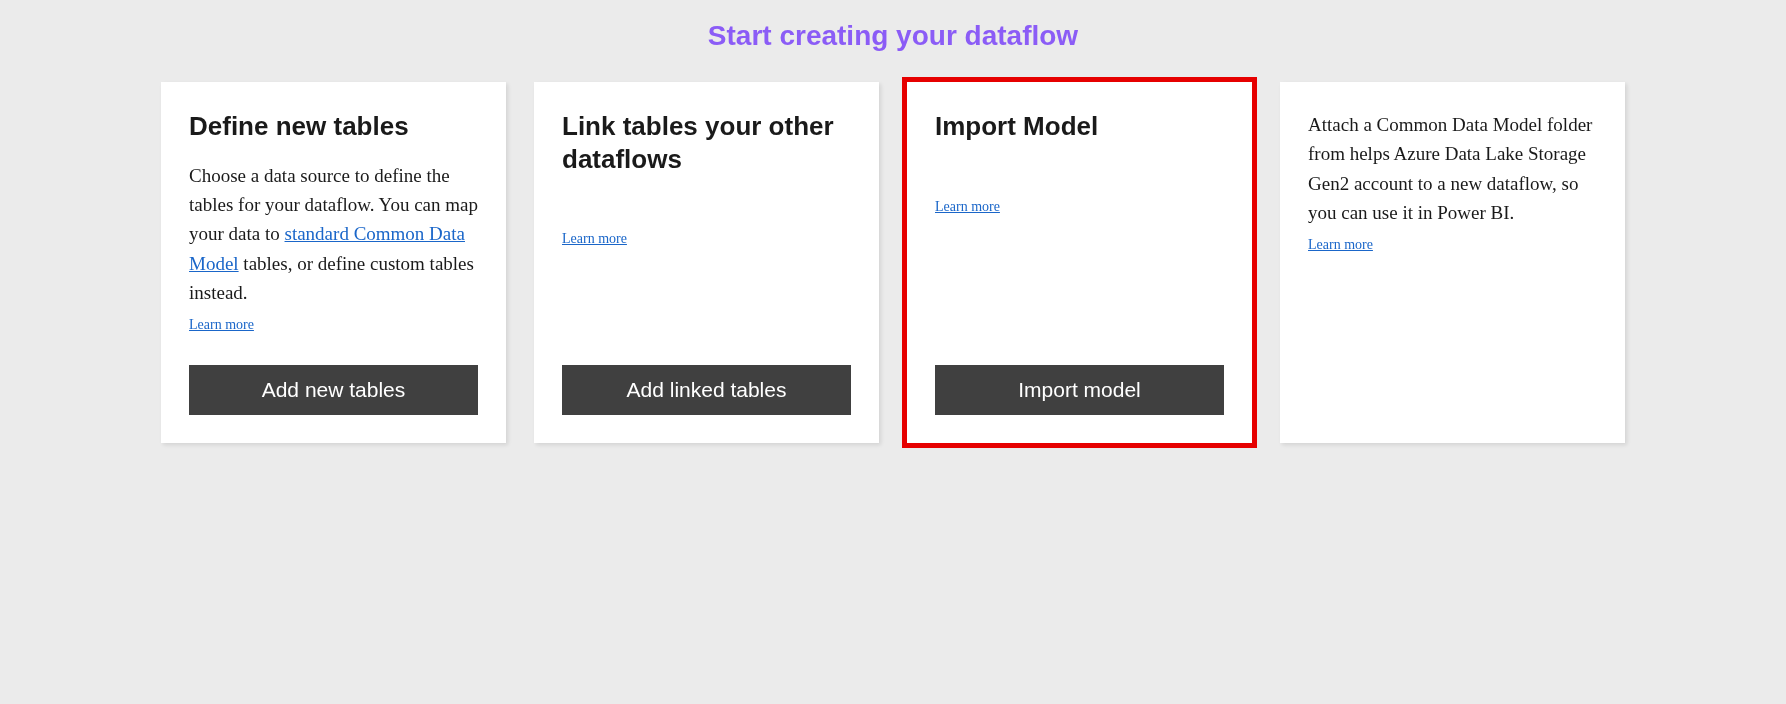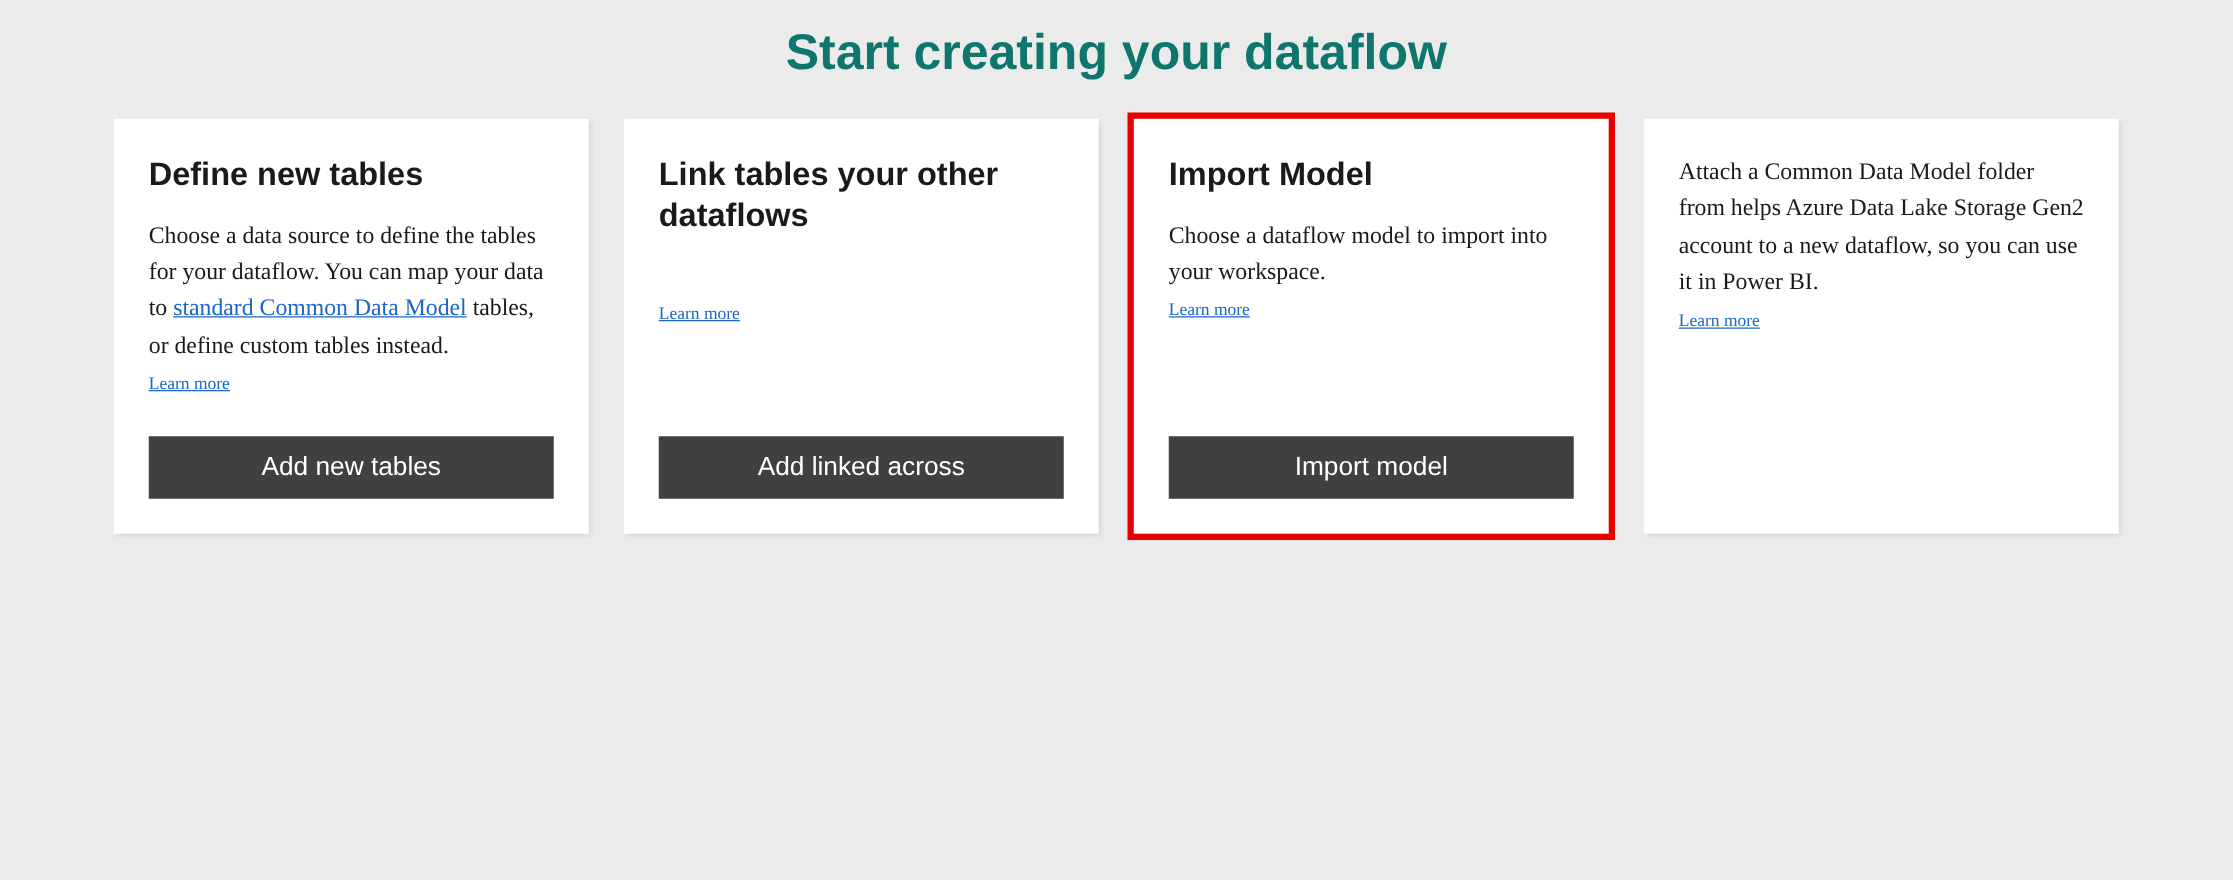--- a/index.html
+++ b/index.html
@@ -7,33 +7,33 @@
       margin: 0;
       padding: 0;
     }
     body {
       font-family: "Segoe UI", -apple-system, sans-serif;
       background: #ebebeb;
       padding: 20px 30px 40px 30px;
     }
     .page-title {
       text-align: center;
-      font-size: 40px;
+      font-size: 28px;
       font-weight: 700;
-      color: #0f766e;
+      color: #8b5cf6;
       margin-bottom: 30px;
     }
     .cards-row {
       display: flex;
       gap: 28px;
       justify-content: center;
     }
     .card {
       background: #ffffff;
-      width: 380px;
+      width: 345px;
       padding: 28px 28px 28px 28px;
       display: flex;
       flex-direction: column;
       box-shadow: 2px 2px 4px rgba(0,0,0,0.1);
       position: relative;
     }
     .card.highlighted {
       outline: 5px solid #e60000;
       outline-offset: 0px;
     }
@@ -91,27 +91,26 @@
     </div>
     <button class="card-button">Add new tables</button>
   </div>
 
   <div class="card">
     <h2 class="card-title">Link tables your other dataflows</h2>
     <div class="card-body">
       <br>
       <a href="#" class="learn-more">Learn more</a>
     </div>
-    <button class="card-button">Add linked across</button>
+    <button class="card-button">Add linked tables</button>
   </div>
 
   <div class="card highlighted">
     <h2 class="card-title">Import Model</h2>
     <div class="card-body">
-      <span>Choose a dataflow model to import into your workspace.</span>
       <br>
       <a href="#" class="learn-more">Learn more</a>
     </div>
     <button class="card-button">Import model</button>
   </div>
 
   <div class="card">
     <div class="card-body">
       <span>Attach a Common Data Model folder from helps Azure Data Lake Storage Gen2 account to a new dataflow, so you can use it in Power BI.</span>
       <br>

